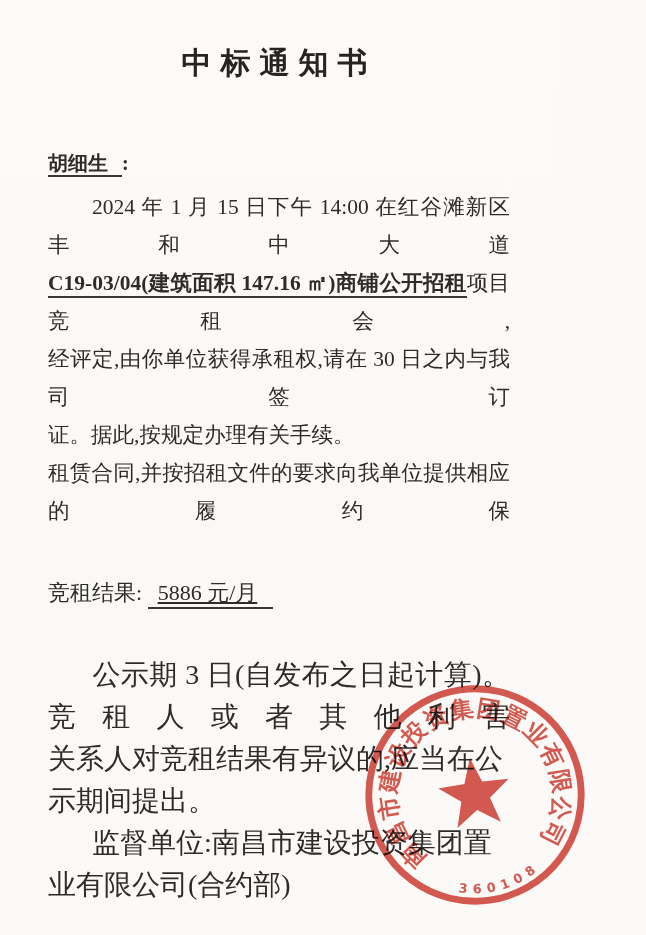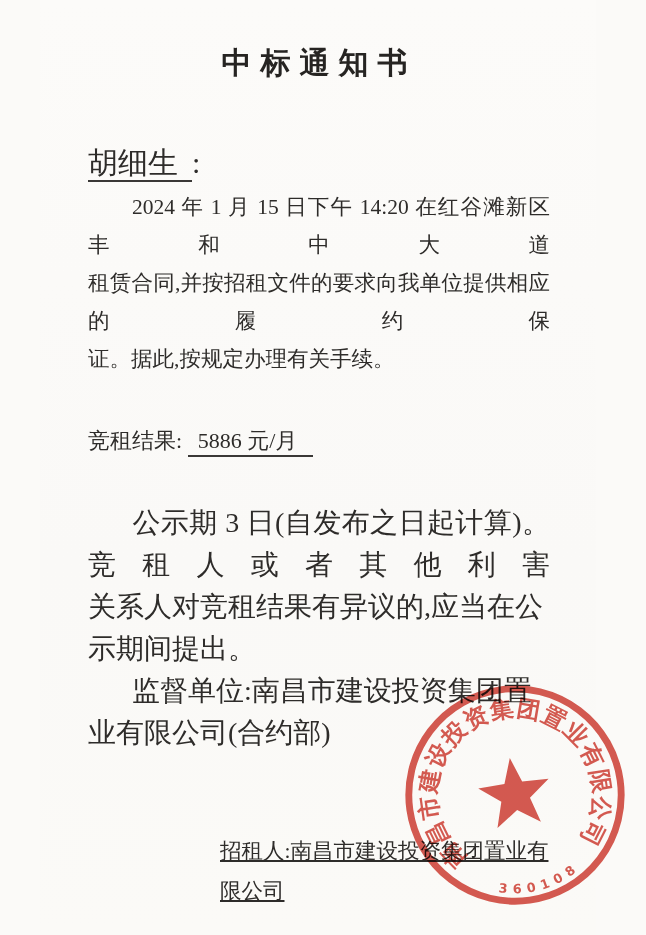--- a/index.html
+++ b/index.html
@@ -10,36 +10,35 @@
     font-family: "Liberation Serif", "DejaVu Serif", serif;
     color: #2e2c2a;
     position: relative;
   }
   .paper {
     position: relative;
     width: 556px; height: 935px;
     padding: 40px 46px 4px 48px;
     box-sizing: border-box;
     background: linear-gradient(180deg, #fcfbf9 0%, #faf9f7 60%, #fbfaf7 100%);
-    margin-left: 40px;
   }
   .title {
     margin: 0;
     text-align: center;
     font-size: 30px;
     font-weight: 600;
     letter-spacing: 9px;
     line-height: 46px;
     color: #262422;
   }
   .salutation {
     margin-top: 62px;
-    font-size: 30px;
+    font-size: 20px;
     line-height: 30px;
-    font-weight: 400;
+    font-weight: 700;
   }
   .salutation .name {
     border-bottom: 2px solid #3a3836;
     padding-right: 14px;
     padding-bottom: 1px;
   }
   .para { margin-top: 10px; font-size: 21.5px; }
   .para .line {
     line-height: 38px;
     white-space: nowrap;
@@ -58,20 +57,21 @@
   }
   .result {
     margin-top: 44px;
     font-size: 22px;
     line-height: 38px;
   }
   .result-label { font-weight: 400; }
   .result-value {
     border-bottom: 2px solid #3a3836;
     padding: 0 16px 2px 10px;
+    text-decoration: underline;
   }
   .para2 { margin-top: 42px; font-size: 28px; }
   .para2 .line { line-height: 42px; }
   .para2 .line.jl {
     text-align: justify;
     text-align-last: justify;
     text-justify: inter-character;
   }
   .info-line {
     font-size: 28px;
@@ -113,23 +113,25 @@
 
 <div class="paper">
 
   <h1 class="title">中标通知书</h1>
 
   <div class="salutation">
     <span class="name">胡细生</span><span>:</span>
   </div>
 
   <div class="para">
-    <div class="line jl"><span class="ind"></span><span>2024 年 1 月 15 日下午 14:20 在红谷滩新区丰和中大道</span></div>
+    <div class="line jl"><span class="ind"></span><span>2024 年 1 月 15 日下午 14:00 在红谷滩新区丰和中大道</span></div>
+    <div class="line jl"><span class="hl">C19-03/04(建筑面积 147.16 ㎡)商铺公开招租</span><span>项目竞租会,</span></div>
+    <div class="line jl"><span>经评定,由你单位获得承租权,请在 30 日之内与我司签订</span></div>
+    <div class="line"><span>证。据此,按规定办理有关手续。</span></div>
     <div class="line jl"><span>租赁合同,并按招租文件的要求向我单位提供相应的履约保</span></div>
-    <div class="line"><span>证。据此,按规定办理有关手续。</span></div>
   </div>
 
   <div class="result">
     <span class="result-label">竞租结果:</span>
     <span class="result-value">5886 元/月</span>
   </div>
 
   <div class="para2">
     <div class="line jl"><span class="ind"></span><span>公示期 3 日(自发布之日起计算)。竞租人或者其他利害</span></div>
     <div class="line"><span>关系人对竞租结果有异议的,应当在公示期间提出。</span></div>

